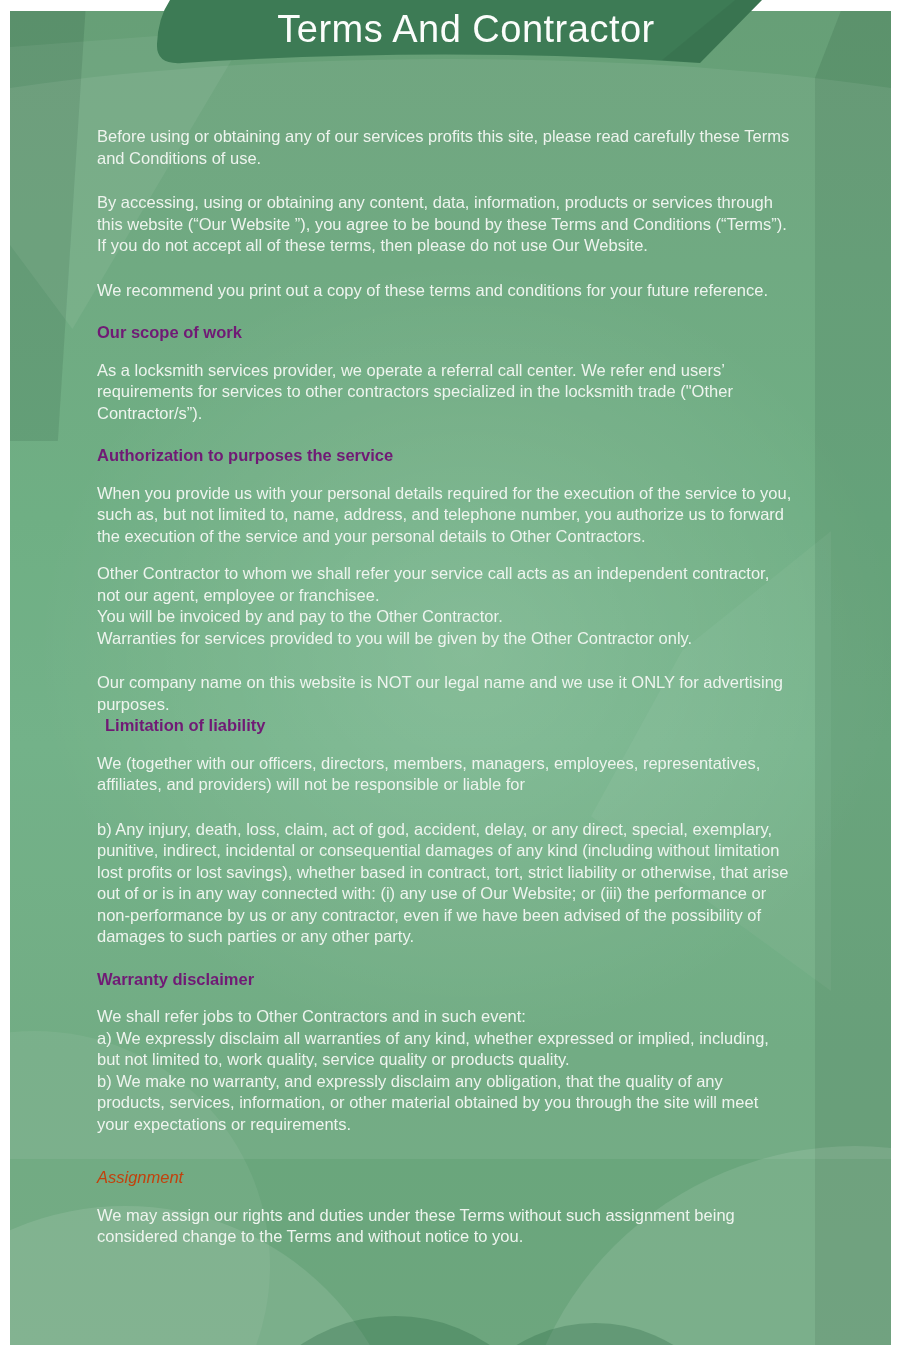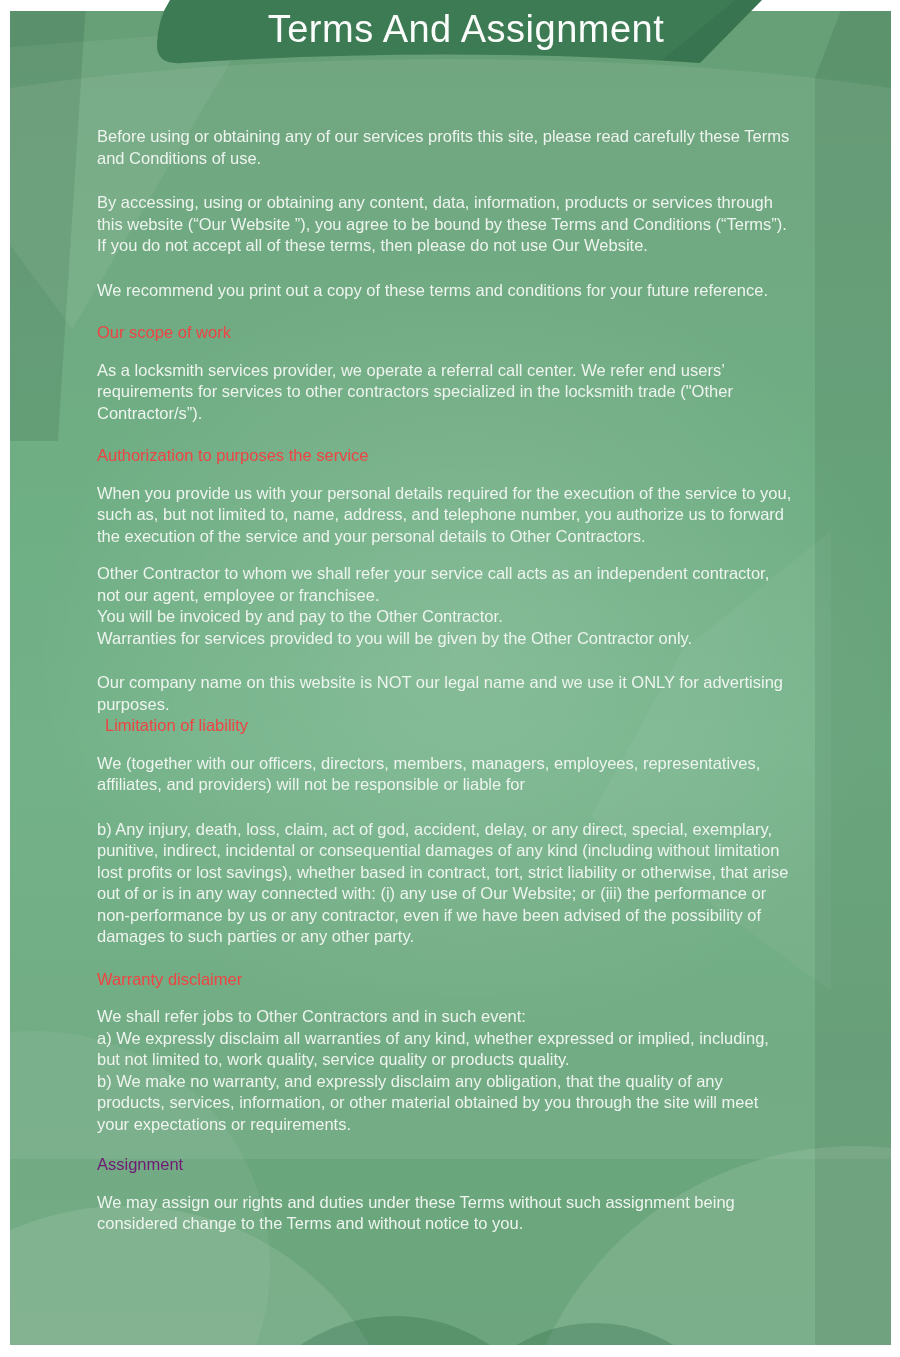--- a/index.html
+++ b/index.html
@@ -108,25 +108,25 @@
     font-size: 16.5px;
     line-height: 21.5px;
   }
   .para {
     margin: 23px 0 0 0;
     white-space: pre-line;
   }
   .para.tight { margin-top: 16px; }
   .heading {
     margin: 21px 0 0 0;
-    font-weight: 400;
-    color: #ef4444;
+    font-weight: 700;
+    color: #701a75;
   }
   .heading.tight { margin-top: 0; margin-left: 8px; }
-  .heading.light { font-weight: 400; margin-top: 19px; color: #701a75; }
+  .heading.light { font-weight: 400; margin-top: 32px; color: #c2410c; font-style: italic; }
 </style>
 </head>
 <body>
 
 <div class="page">
 
   <div class="canvas">
     <div class="shape wedge-left"></div>
     <div class="shape facet-tl-light"></div>
     <div class="shape band-right"></div>
@@ -137,21 +137,21 @@
     <div class="shape circle-bottom-right"></div>
     <div class="shape hump-1"></div>
     <div class="shape hump-2"></div>
   </div>
 
   <svg class="ribbon-svg" viewBox="0 0 900 80" aria-hidden="true">
     <path d="M170 0 L762 0 L700 63 Q450 46 182 63 Q156 65 157 44 Q158 18 170 0 Z" fill="#3d7b55"></path>
     <path d="M762 0 L700 63 L662 60 L735 0 Z" fill="rgba(0,0,0,0.05)"></path>
   </svg>
 
-  <div class="page-title">Terms And Assignment</div>
+  <div class="page-title">Terms And Contractor</div>
 
   <div class="content">
       <div class="para">Before using or obtaining any of our services profits this site, please read carefully these Terms and Conditions of use.</div>
       <div class="para">By accessing, using or obtaining any content, data, information, products or services through this website (“Our Website ”), you agree to be bound by these Terms and Conditions (“Terms”). If you do not accept all of these terms, then please do not use Our Website.</div>
       <div class="para">We recommend you print out a copy of these terms and conditions for your future reference.</div>
       <div class="heading">Our scope of work</div>
       <div class="para tight">As a locksmith services provider, we operate a referral call center. We refer end users’ requirements for services to other contractors specialized in the locksmith trade ("Other Contractor/s”).</div>
       <div class="heading">Authorization to purposes the service</div>
       <div class="para tight">When you provide us with your personal details required for the execution of the service to you, such as, but not limited to, name, address, and telephone number, you authorize us to forward the execution of the service and your personal details to Other Contractors.</div>
       <div class="para tight">Other Contractor to whom we shall refer your service call acts as an independent contractor, not our agent, employee or franchisee.

